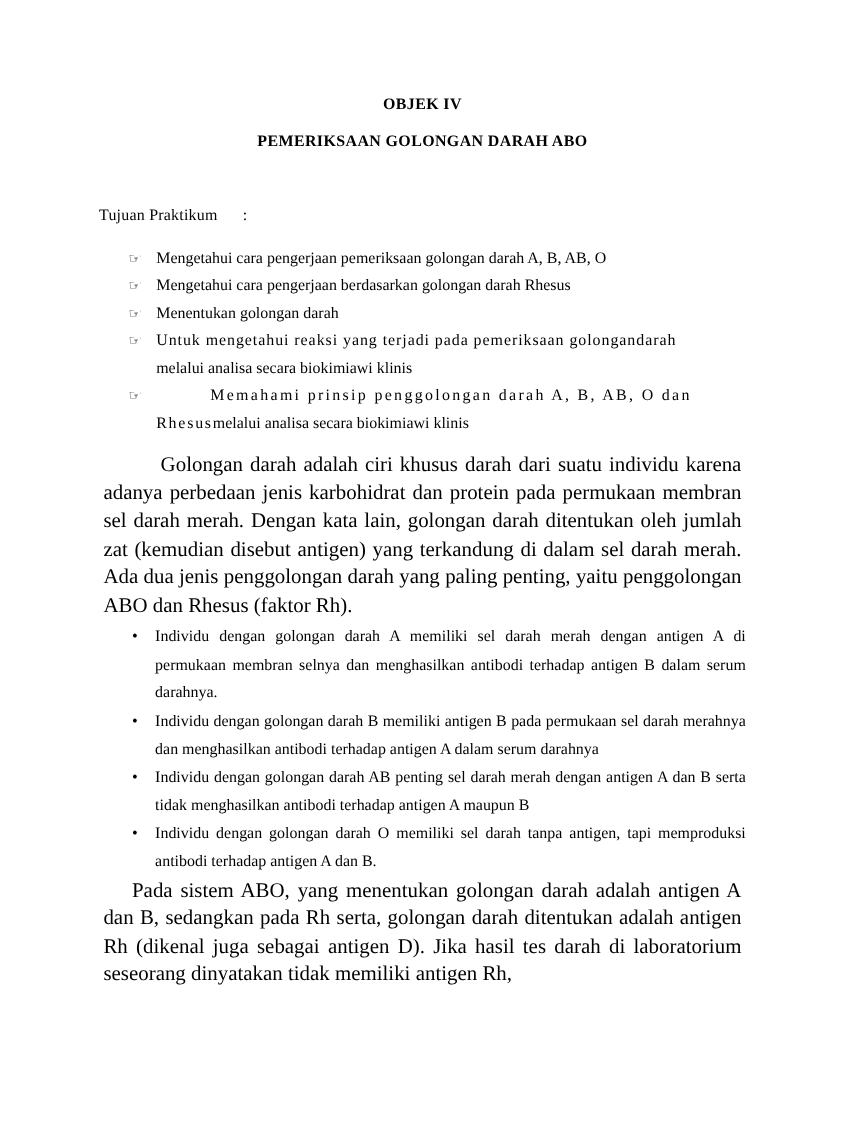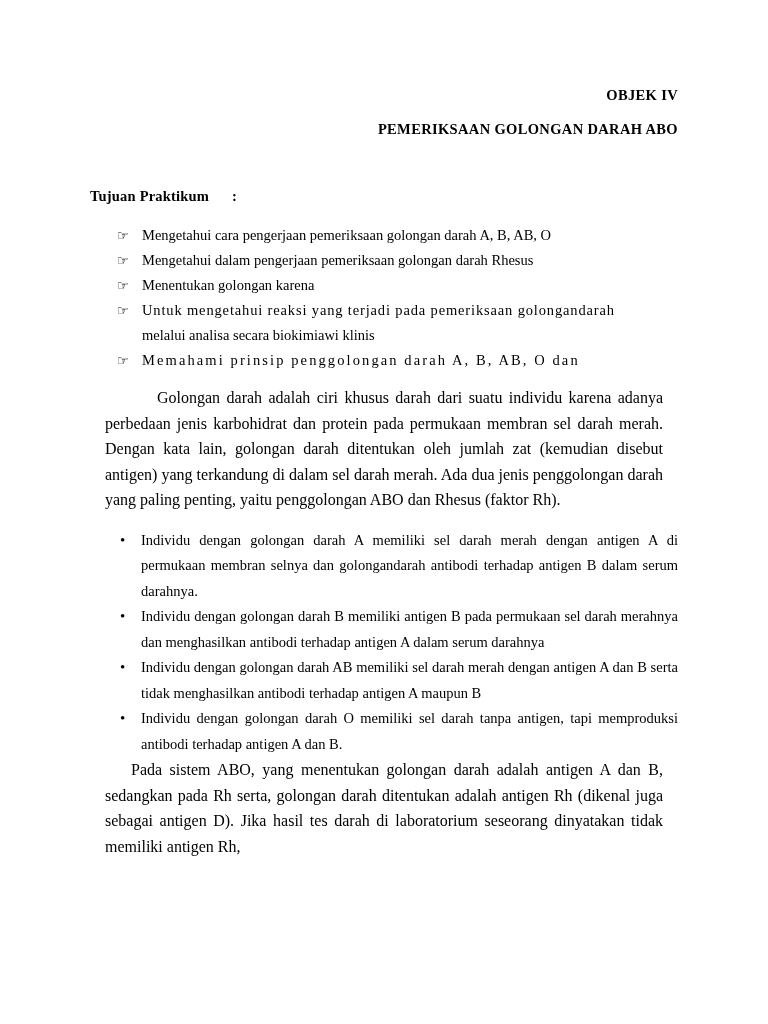--- a/index.html
+++ b/index.html
@@ -25,28 +25,27 @@
     width: 588px;
   }
 
   
   .title-block { text-align: center; }
   .title-line {
     font-weight: bold;
     font-size: 14.5px;
     letter-spacing: 0.35px;
     line-height: 1.0;
-    text-align: right;
   }
   .title-line.t1 { margin-bottom: 19px; }
   .title-line.t2 { margin-bottom: 0; }
 
   
   .section-heading {
-    font-weight: bold;
+    font-weight: normal;
     font-size: 14.5px;
     letter-spacing: 0.2px;
     white-space: pre;
   }
   .sec-tujuan { margin-top: 52px; }
   .sec-tinjauan { margin-top: 34px; }
 
   
   .hand-list {
     margin: 18px 0 0 0;
@@ -64,30 +63,30 @@
     position: absolute;
     left: 27px;
     top: 0px;
     font-size: 13px;
     line-height: 25px;
     font-family: "DejaVu Sans", sans-serif;
     transform: scaleX(1.05);
   }
   .hand-list li .txt { display: block; }
   .ls-wide-1 { letter-spacing: 0.85px; }
-  .ls-wide-2 { letter-spacing: 2.1px; }
+  .ls-wide-2 { letter-spacing: 2.1px; text-align: center; }
   .ls-wide-3 { letter-spacing: 1.6px; }
 
   
   .para {
-    font-size: 16px;
+    font-size: 19px;
     line-height: 25.5px;
     text-align: justify;
     text-justify: inter-word;
-    margin: 15px;
+    margin: 4px;
   }
   .para.first { margin-top: 12px; text-indent: 52px; }
   .para.lead { margin-top: 0; }
   .para.final { margin-top: 0; text-indent: 26px; }
 
   
   .dot-list {
     margin: 0;
     padding: 0;
     list-style: none;
@@ -122,53 +121,54 @@
 
     <div class="section-heading sec-tujuan">Tujuan Praktikum      :</div>
 
     <ul class="hand-list">
       <li>
         <span class="marker">☞</span>
         <span class="txt">Mengetahui cara pengerjaan pemeriksaan golongan darah A, B, AB, O</span>
       </li>
       <li>
         <span class="marker">☞</span>
-        <span class="txt">Mengetahui dalam pengerjaan pemeriksaan golongan darah Rhesus</span>
+        <span class="txt">Mengetahui cara pengerjaan berdasarkan golongan darah Rhesus</span>
       </li>
       <li>
         <span class="marker">☞</span>
-        <span class="txt">Menentukan golongan karena</span>
+        <span class="txt">Menentukan golongan darah</span>
       </li>
       <li>
         <span class="marker">☞</span>
         <span class="txt ls-wide-1">Untuk mengetahui reaksi yang terjadi pada pemeriksaan golongandarah</span>
         <span class="txt">melalui analisa secara biokimiawi klinis</span>
       </li>
       <li>
         <span class="marker">☞</span>
         <span class="txt ls-wide-2">Memahami prinsip penggolongan darah A, B, AB, O dan</span>
+        <span class="txt"><span class="ls-wide-3">Rhesus</span><span>melalui analisa secara biokimiawi klinis</span></span>
       </li>
     </ul>
 
 
     <p class="para first">Golongan darah adalah ciri khusus darah dari suatu individu karena adanya perbedaan jenis karbohidrat dan protein pada permukaan membran sel darah merah. Dengan kata lain, golongan darah ditentukan oleh jumlah zat (kemudian disebut antigen) yang terkandung di dalam sel darah merah. Ada dua jenis penggolongan darah yang paling penting, yaitu penggolongan ABO dan Rhesus (faktor Rh).</p>
 
 
     <ul class="dot-list">
       <li>
         <span class="dot">•</span>
-        <span class="txt">Individu dengan golongan darah A memiliki sel darah merah dengan antigen A di permukaan membran selnya dan golongandarah antibodi terhadap antigen B dalam serum darahnya.</span>
+        <span class="txt">Individu dengan golongan darah A memiliki sel darah merah dengan antigen A di permukaan membran selnya dan menghasilkan antibodi terhadap antigen B dalam serum darahnya.</span>
       </li>
       <li>
         <span class="dot">•</span>
         <span class="txt">Individu dengan golongan darah B memiliki antigen B pada permukaan sel darah merahnya dan menghasilkan antibodi terhadap antigen A dalam serum darahnya</span>
       </li>
       <li>
         <span class="dot">•</span>
-        <span class="txt">Individu dengan golongan darah AB memiliki sel darah merah dengan antigen A dan B serta tidak menghasilkan antibodi terhadap antigen A maupun B</span>
+        <span class="txt">Individu dengan golongan darah AB penting sel darah merah dengan antigen A dan B serta tidak menghasilkan antibodi terhadap antigen A maupun B</span>
       </li>
       <li>
         <span class="dot">•</span>
         <span class="txt">Individu dengan golongan darah O memiliki sel darah tanpa antigen, tapi memproduksi antibodi terhadap antigen A dan B.</span>
       </li>
     </ul>
 
     <p class="para final">Pada sistem ABO, yang menentukan golongan darah adalah antigen A dan B, sedangkan pada Rh serta, golongan darah ditentukan adalah antigen Rh (dikenal juga sebagai antigen D). Jika hasil tes darah di laboratorium seseorang dinyatakan tidak memiliki antigen Rh,</p>
 
   </div>

